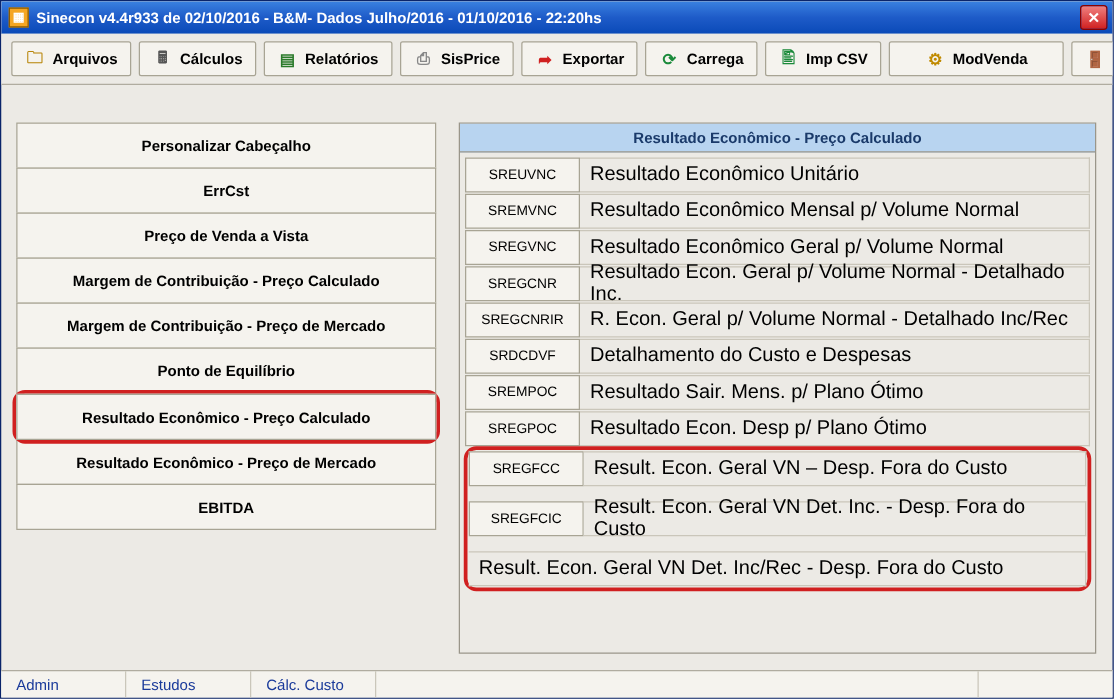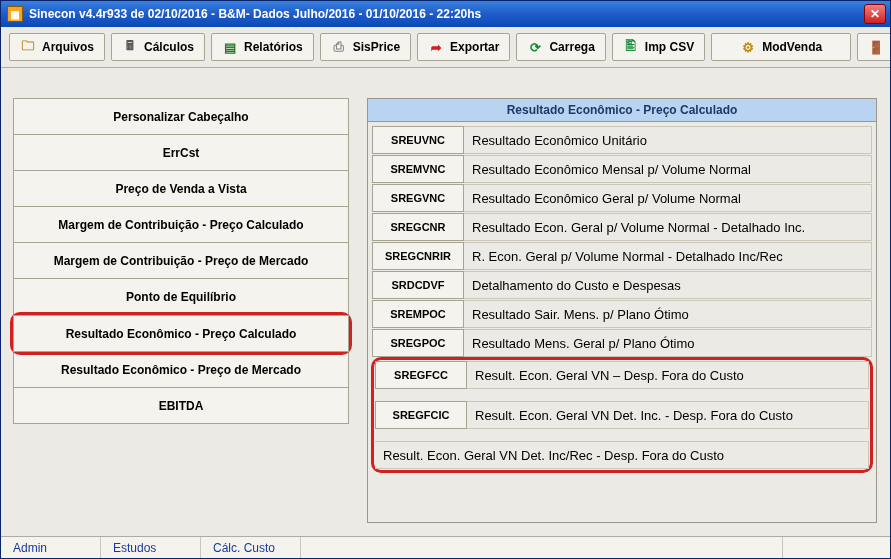--- a/index.html
+++ b/index.html
@@ -147,37 +147,37 @@
   }
   .row {
     display:flex;
     align-items:stretch;
     height:28px;
   }
   .code-btn {
     width:92px;
     border:1px solid #a8a494;
     background:#f5f3ee;
-    font-weight:bold;
+    font-weight:normal;
     font-size:11px;
     display:flex;
     align-items:center;
     justify-content:center;
     cursor:pointer;
     flex-shrink:0;
   }
   .desc-cell {
     flex:1;
     border:1px solid #cac6ba;
     border-left:none;
     background:#eceae5;
     display:flex;
     align-items:center;
     padding:0 8px;
-    font-size:13px;
+    font-size:16px;
   }
   .group-highlight {
     border:3px solid #d02020;
     border-radius:10px;
     padding:1px;
     margin:-1px;
     display:flex;
     flex-direction:column;
     gap:12px;
   }
@@ -353,21 +353,21 @@
           </div>
         <div class="desc-cell">
             <span>Resultado Sair. Mens. p/ Plano Ótimo</span>
           </div>
       </div>
       <div class="row">
         <div class="code-btn">
             <span>SREGPOC</span>
           </div>
         <div class="desc-cell">
-            <span>Resultado Mens. Geral p/ Plano Ótimo</span>
+            <span>Resultado Econ. Desp p/ Plano Ótimo</span>
           </div>
       </div>
 
       <div class="group-highlight">
         <div class="row">
           <div class="code-btn">
               <span>SREGFCC</span>
             </div>
           <div class="desc-cell">
               <span>Result. Econ. Geral VN – Desp. Fora do Custo</span>

